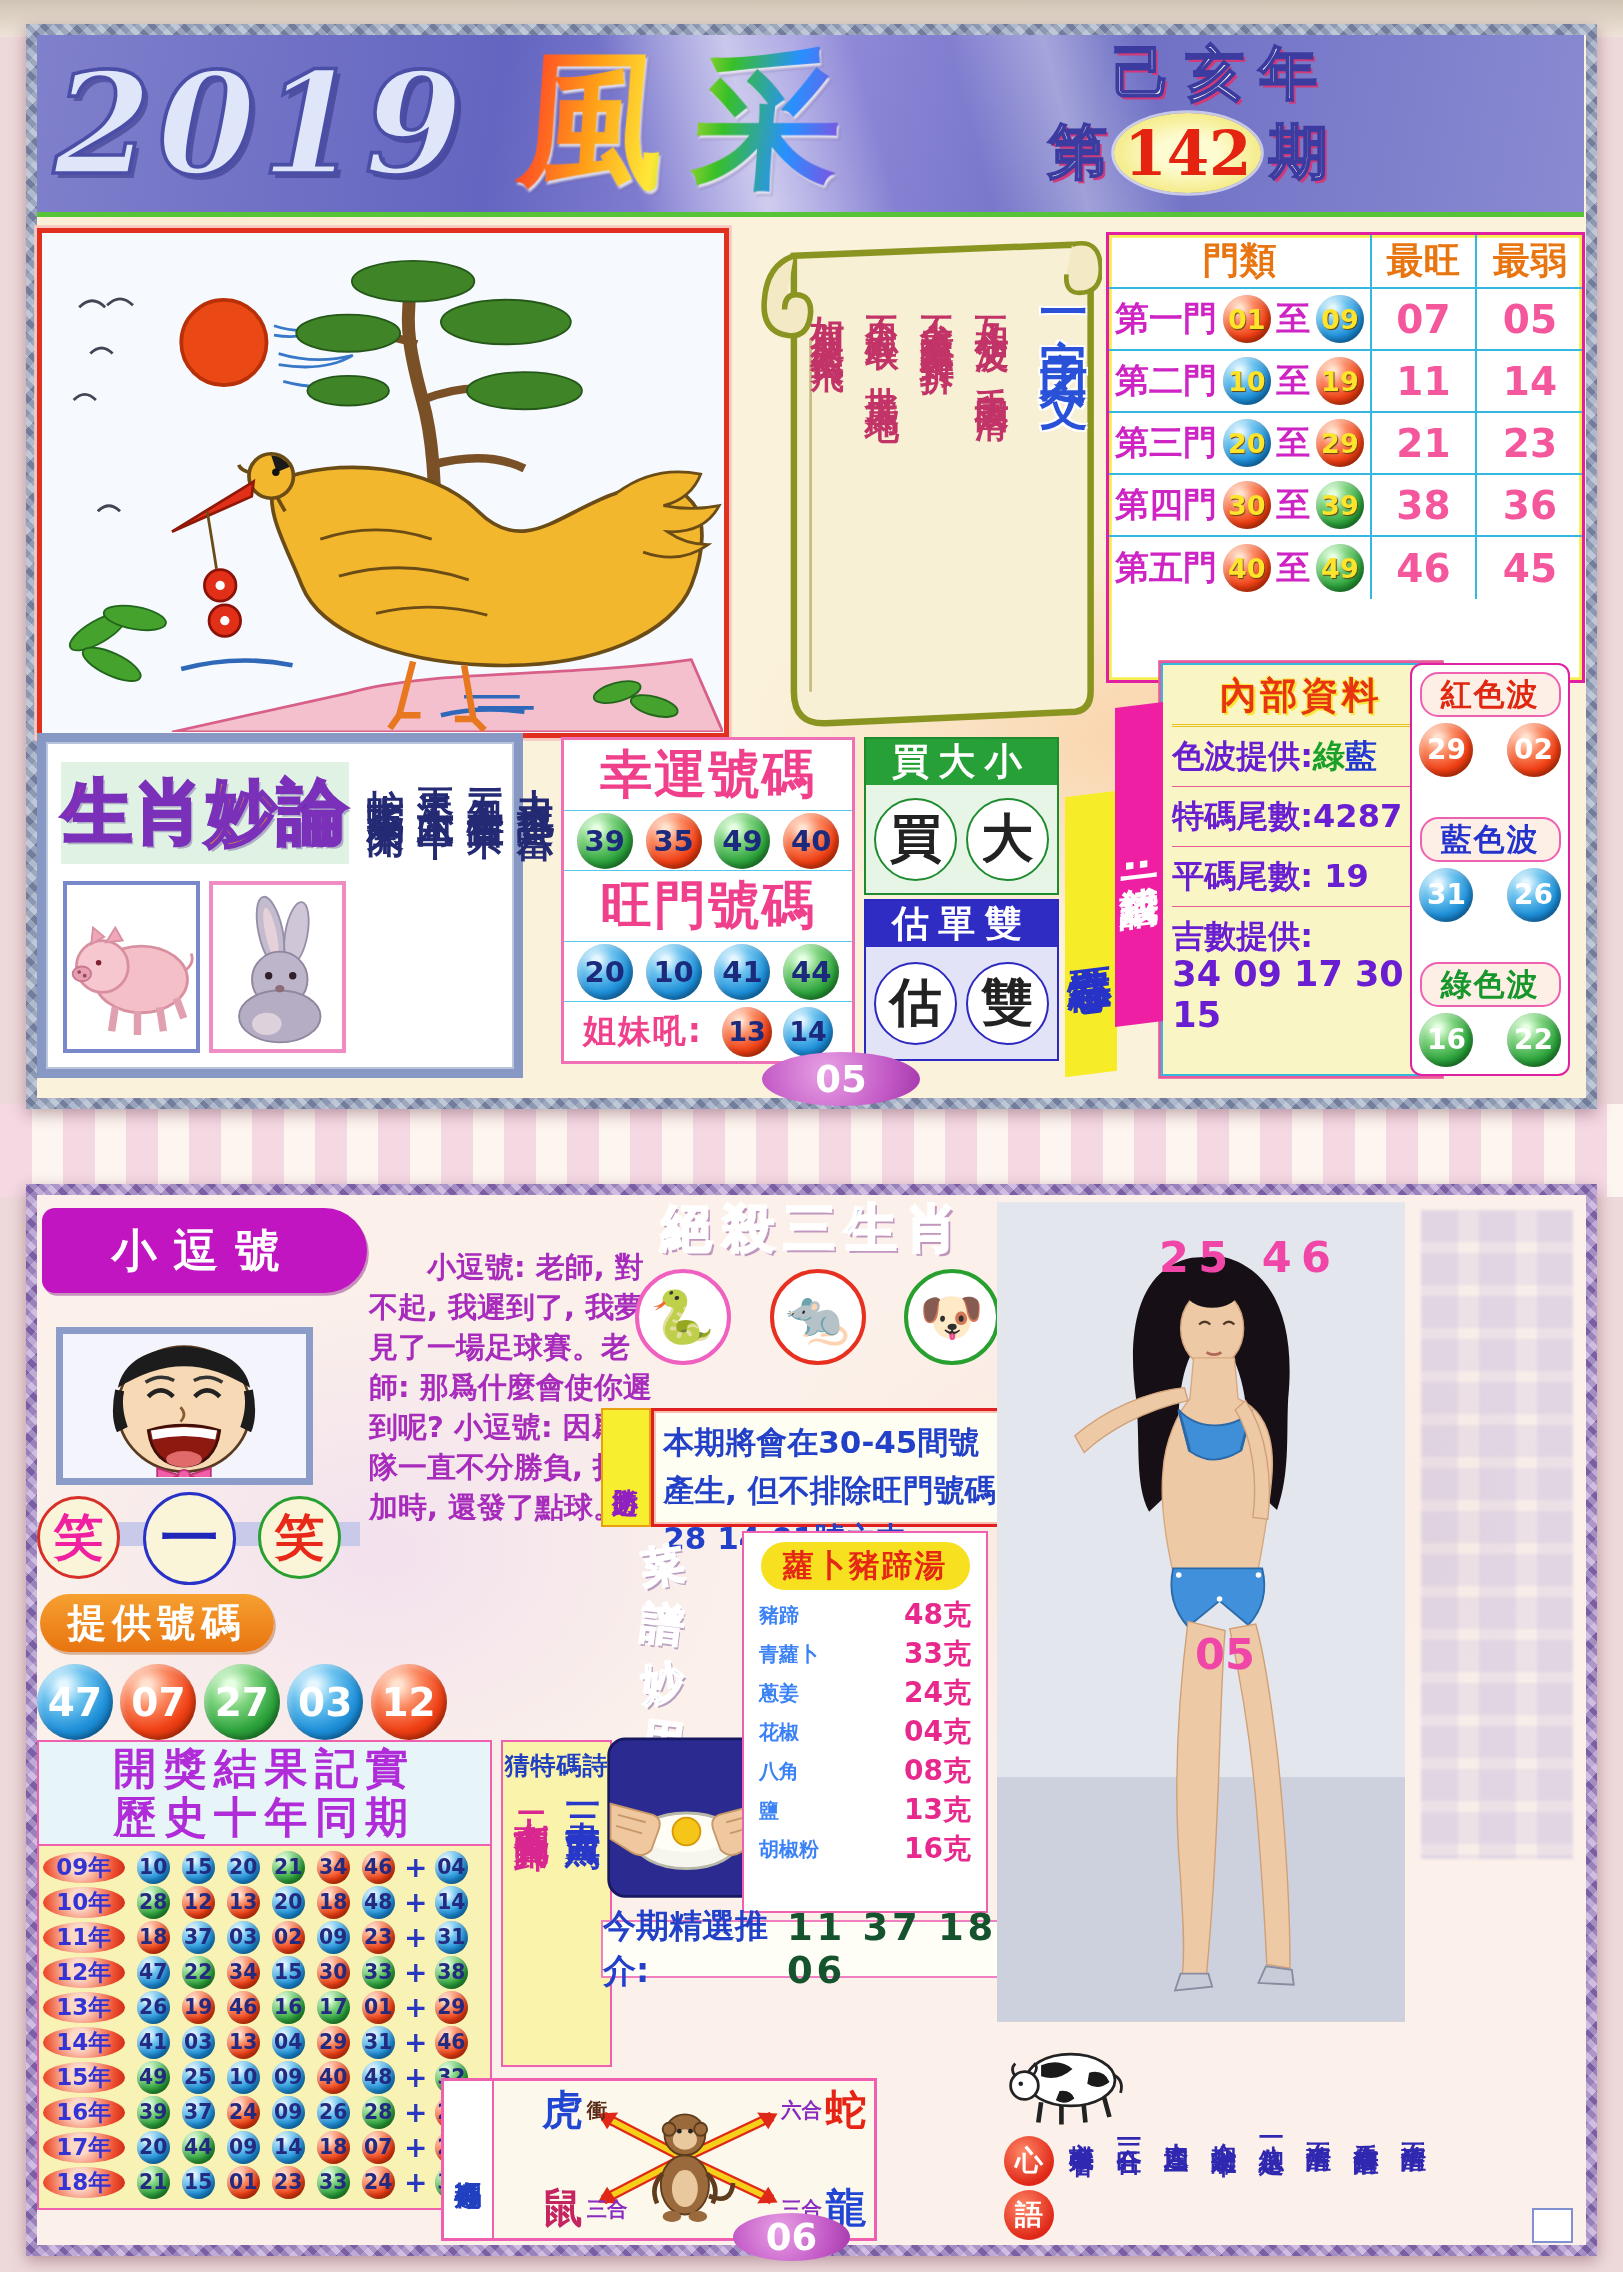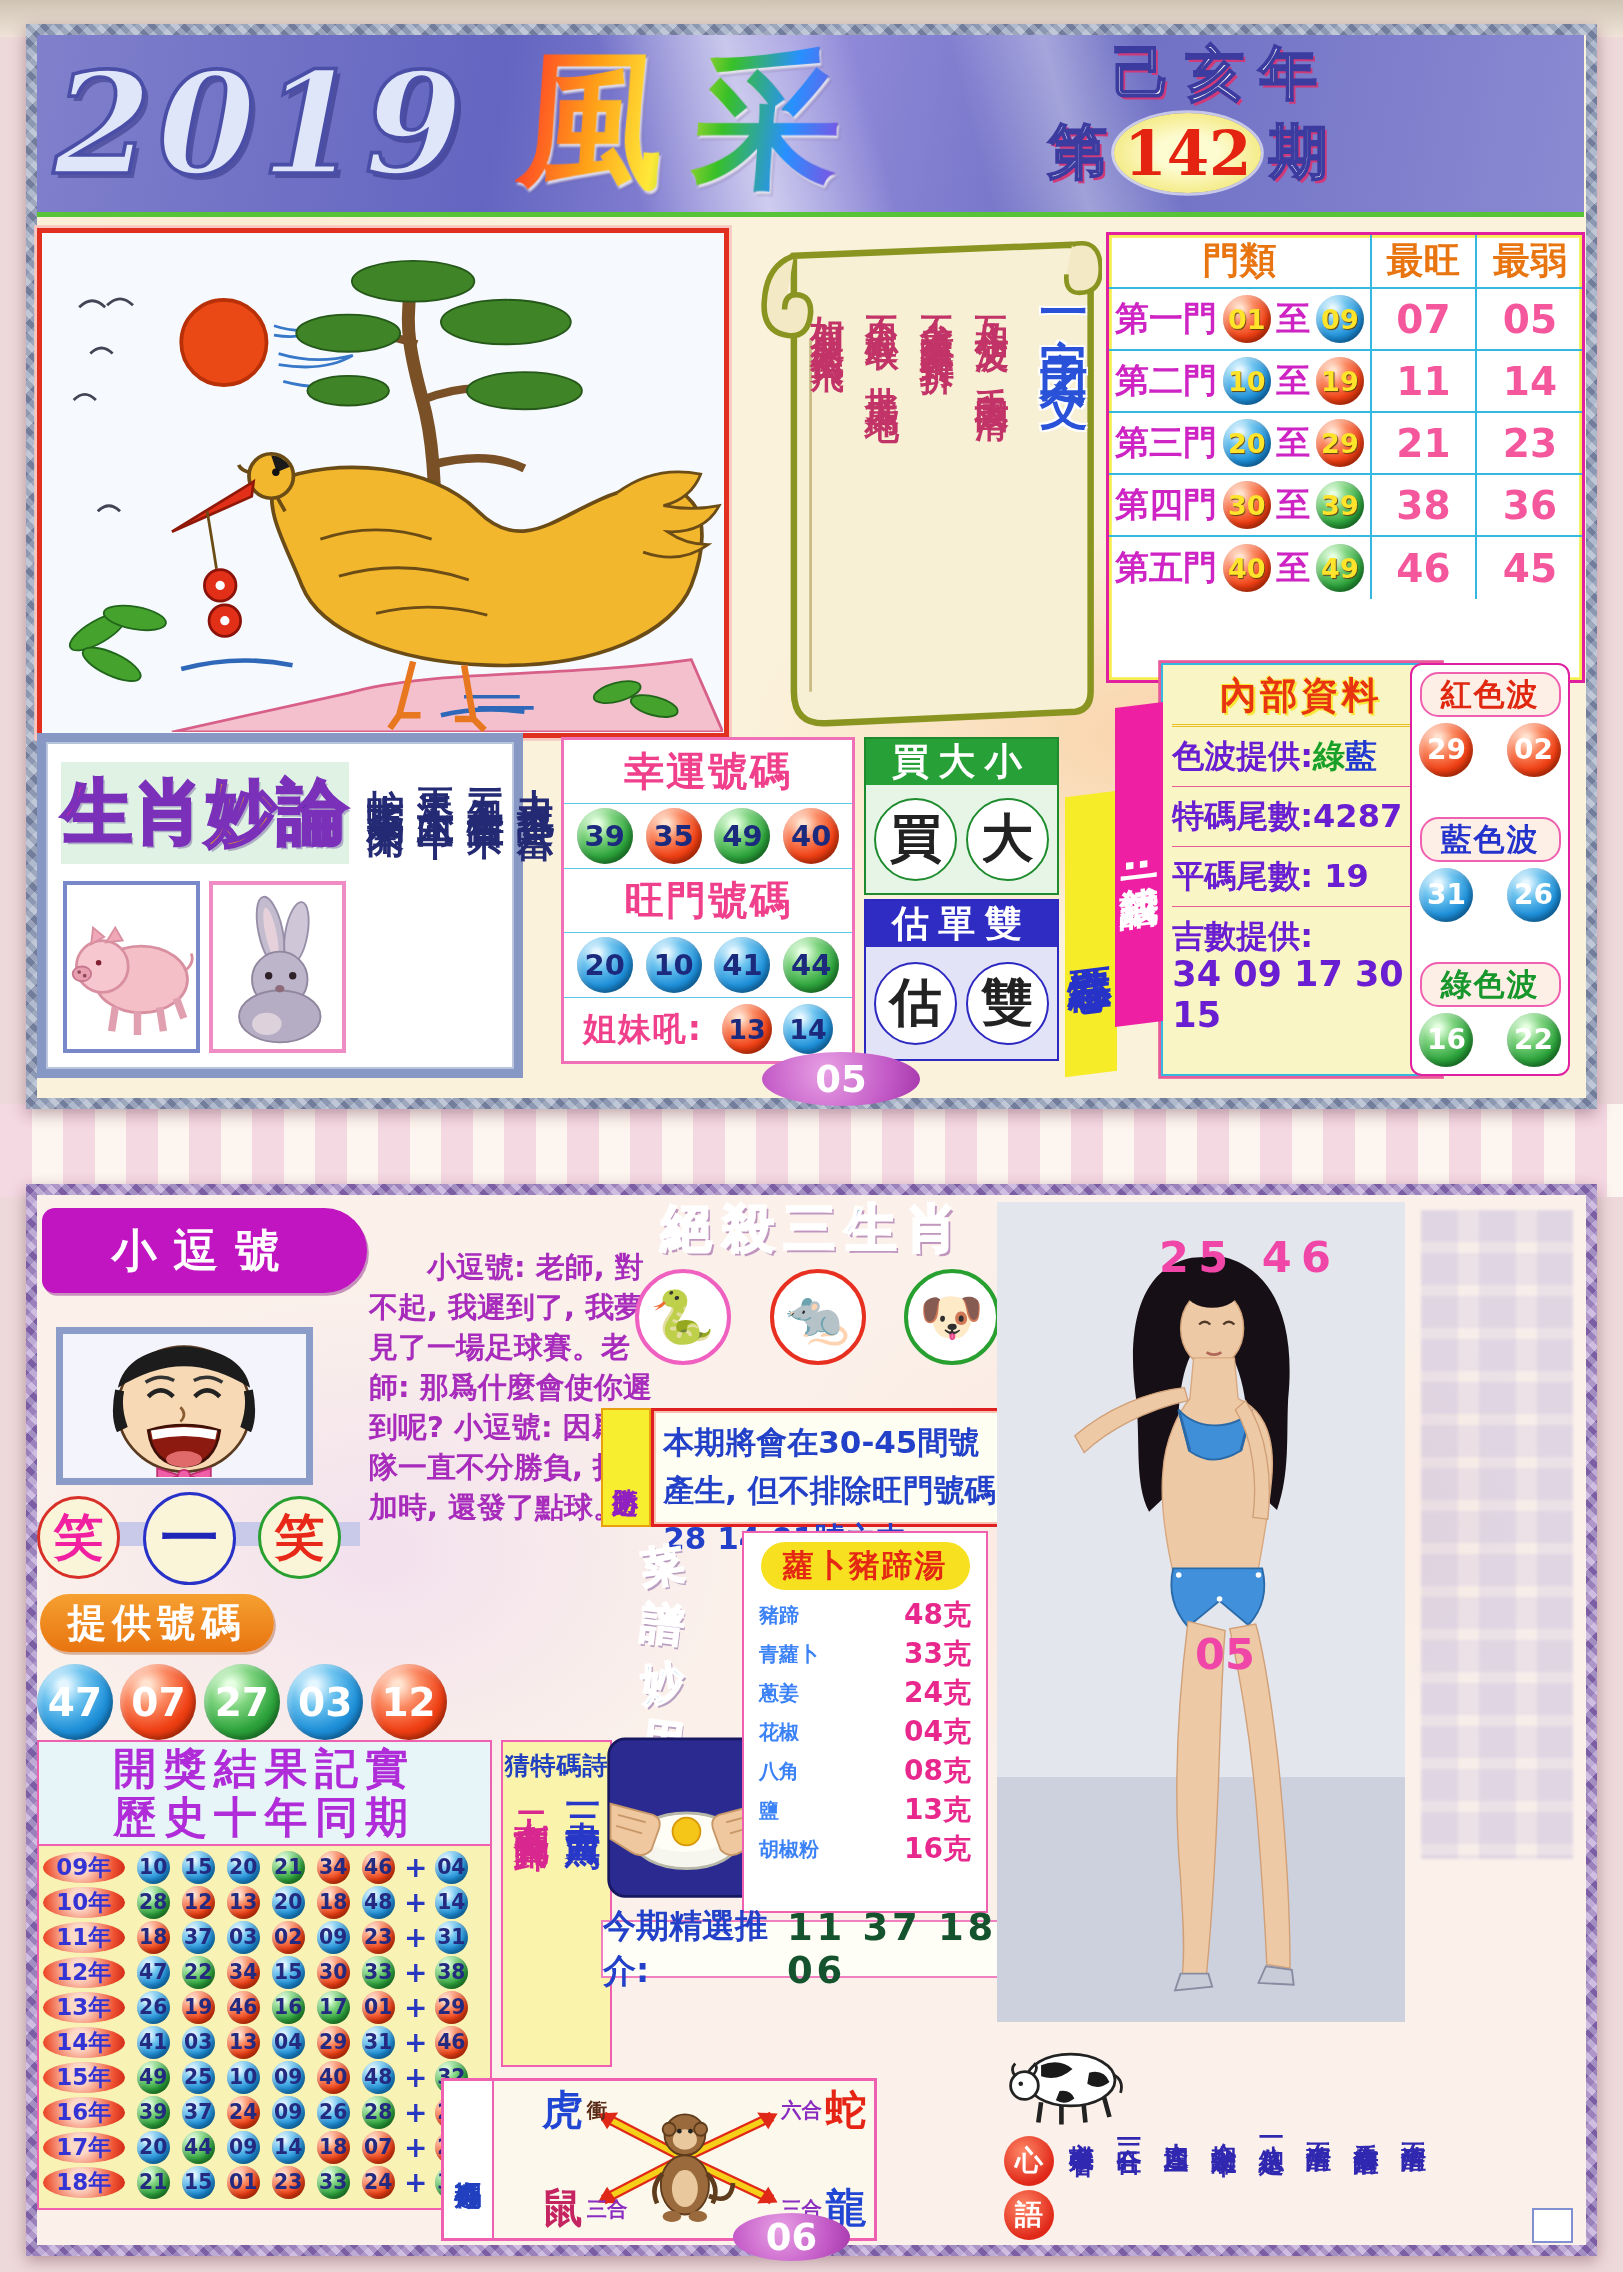--- a/index.html
+++ b/index.html
@@ -113,21 +113,21 @@
   .animbox { position:absolute; top:139px; width:137px; height:172px; background:#fff; }
   .pigbox { left:16.7px; border:4.6px solid #7888c8; }
   .rabbox { left:163px; border:4.6px solid #f08cc4; }
   .zcols { position:absolute; left:314px; top:16.7px; width:161px; height:315px;
     font-size:37px; font-weight:bold; color:#242a74; letter-spacing:5.6px; }
 
   .lucky { position:absolute; left:524px; top:702px; width:294px; height:327px; background:#fff;
     border:3.7px solid #f070b8; display:flex; flex-direction:column; }
   .lrow { display:flex; align-items:center; justify-content:space-evenly; border-top:1.9px solid #58c8e8; flex:1; }
   .lrow:first-child { border-top:none; }
-  .llab { font-size:40px; font-weight:bold; color:#f0408c; letter-spacing:1.9px; }
+  .llab { font-size:52px; font-weight:bold; color:#f0408c; letter-spacing:1.9px; }
   .lrow .ball { width:56px; height:56px; font-size:29px; }
   .sisrow .llab { font-size:33px; }
   .sisrow .ball { width:50px; height:50px; font-size:27px; }
 
   .gbox { position:absolute; left:827px; width:195px; border-width:2.8px; border-style:solid; }
   .bigsmall { top:702px; height:158px; border-color:#1e8c2e; }
   .oddeven  { top:864px; height:162px; border-color:#2c28c0; }
   .gbox .ghead { height:46px; display:flex; align-items:center; justify-content:center; font-size:37px;
     font-weight:bold; color:#fff; letter-spacing:9.3px; }
   .bigsmall .ghead { background:#28a038; } .oddeven .ghead { background:#2f2cc4; }

